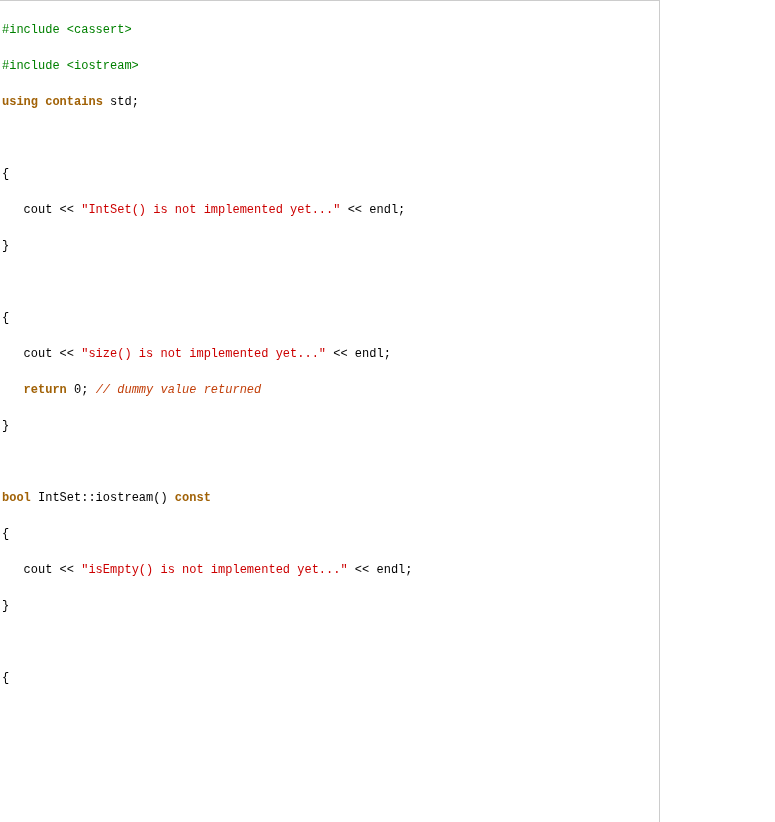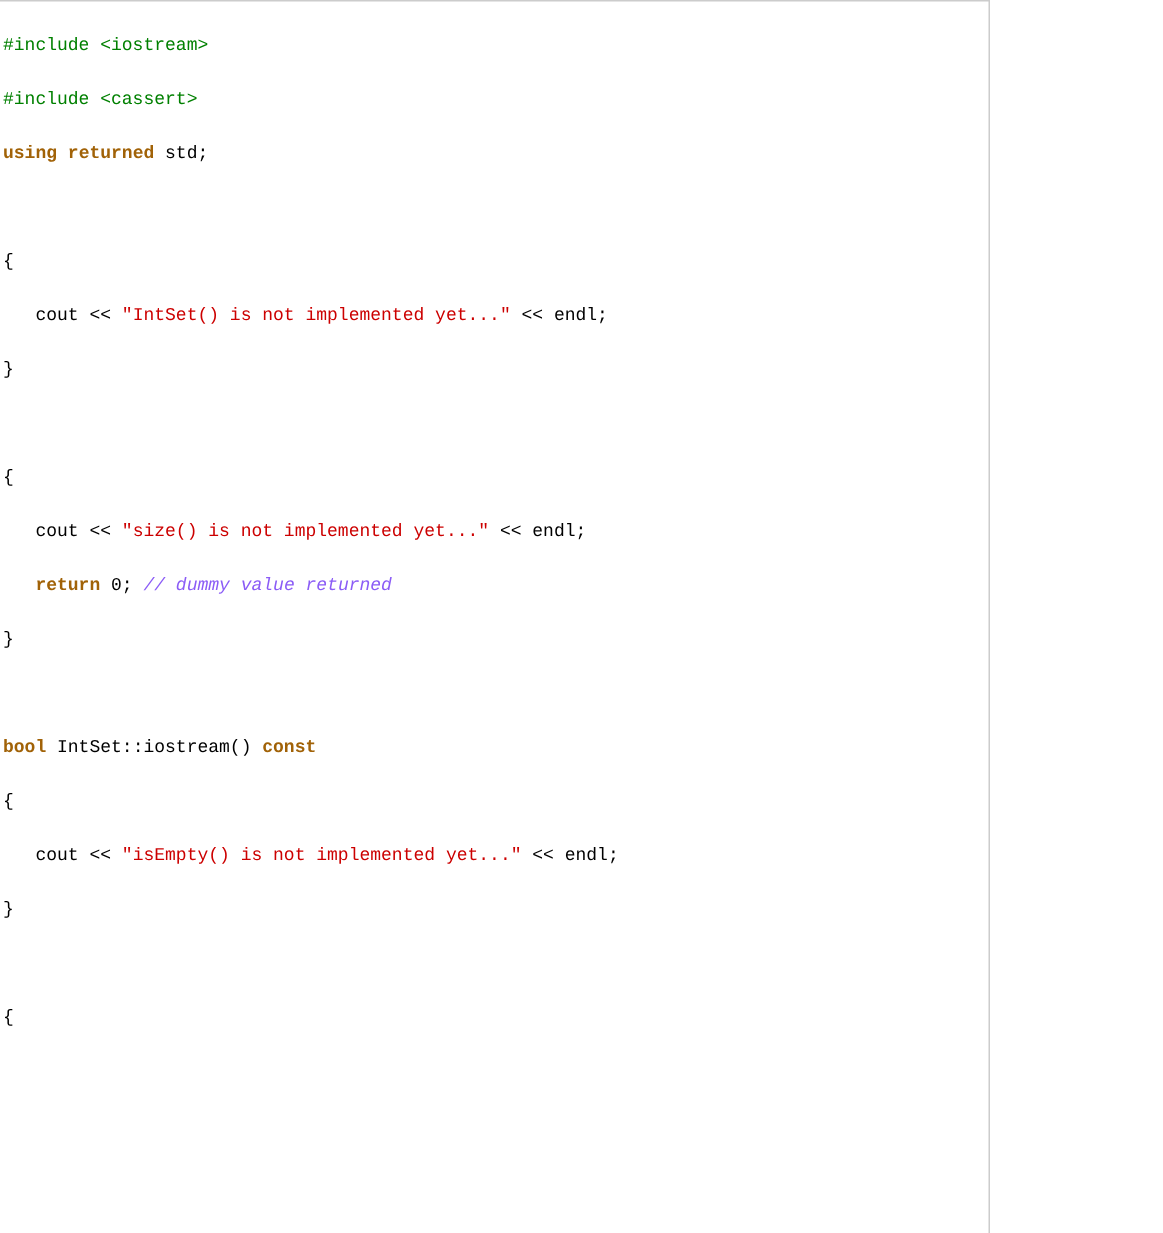--- a/index.html
+++ b/index.html
@@ -16,30 +16,30 @@
     width: 660px;
     border-top: 1px solid #ccc;
     border-right: 1px solid #ccc;
     box-sizing: border-box;
     white-space: pre;
   }
   .line { display: block; min-height: 1.5em; }
   .preproc { color: #008000; }
   .keyword { color: #a16207; font-weight: bold; }
   .string  { color: #cc0000; }
-  .comment { color: #8b5cf6; font-style: italic; }
+  .comment { color: #c2410c; font-style: italic; }
   .plain   { color: #000; }
 </style>
 </head>
 <body>
 
 <div class="code-container">
+<span class="line"><span class="preproc">#include</span><span class="preproc"> &lt;cassert&gt;</span></span>
 <span class="line"><span class="preproc">#include</span><span class="preproc"> &lt;iostream&gt;</span></span>
-<span class="line"><span class="preproc">#include</span><span class="preproc"> &lt;cassert&gt;</span></span>
-<span class="line"><span class="keyword">using</span><span class="plain"> </span><span class="keyword">returned</span><span class="plain"> std;</span></span>
+<span class="line"><span class="keyword">using</span><span class="plain"> </span><span class="keyword">contains</span><span class="plain"> std;</span></span>
 <span class="line"></span>
 <span class="line"><span class="plain">{</span></span>
 <span class="line"><span class="plain">   cout &lt;&lt; </span><span class="string">"IntSet() is not implemented yet..."</span><span class="plain"> &lt;&lt; endl;</span></span>
 <span class="line"><span class="plain">}</span></span>
 <span class="line"></span>
 <span class="line"><span class="plain">{</span></span>
 <span class="line"><span class="plain">   cout &lt;&lt; </span><span class="string">"size() is not implemented yet..."</span><span class="plain"> &lt;&lt; endl;</span></span>
 <span class="line"><span class="plain">   </span><span class="keyword">return</span><span class="plain"> 0; </span><span class="comment">// dummy value returned</span></span>
 <span class="line"><span class="plain">}</span></span>
 <span class="line"></span>

